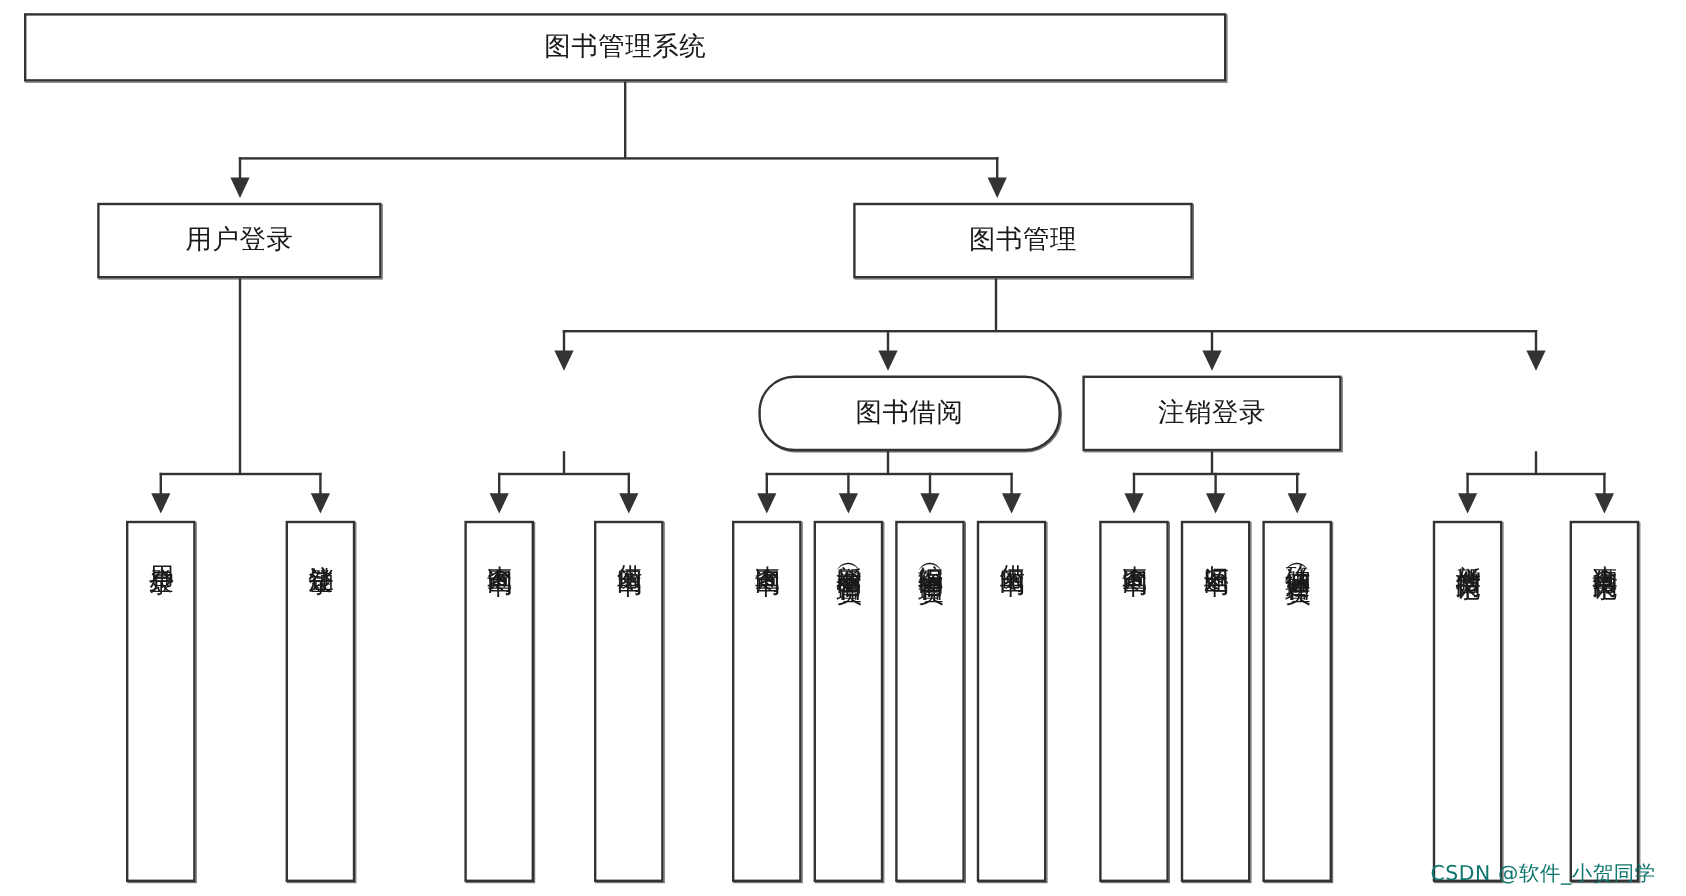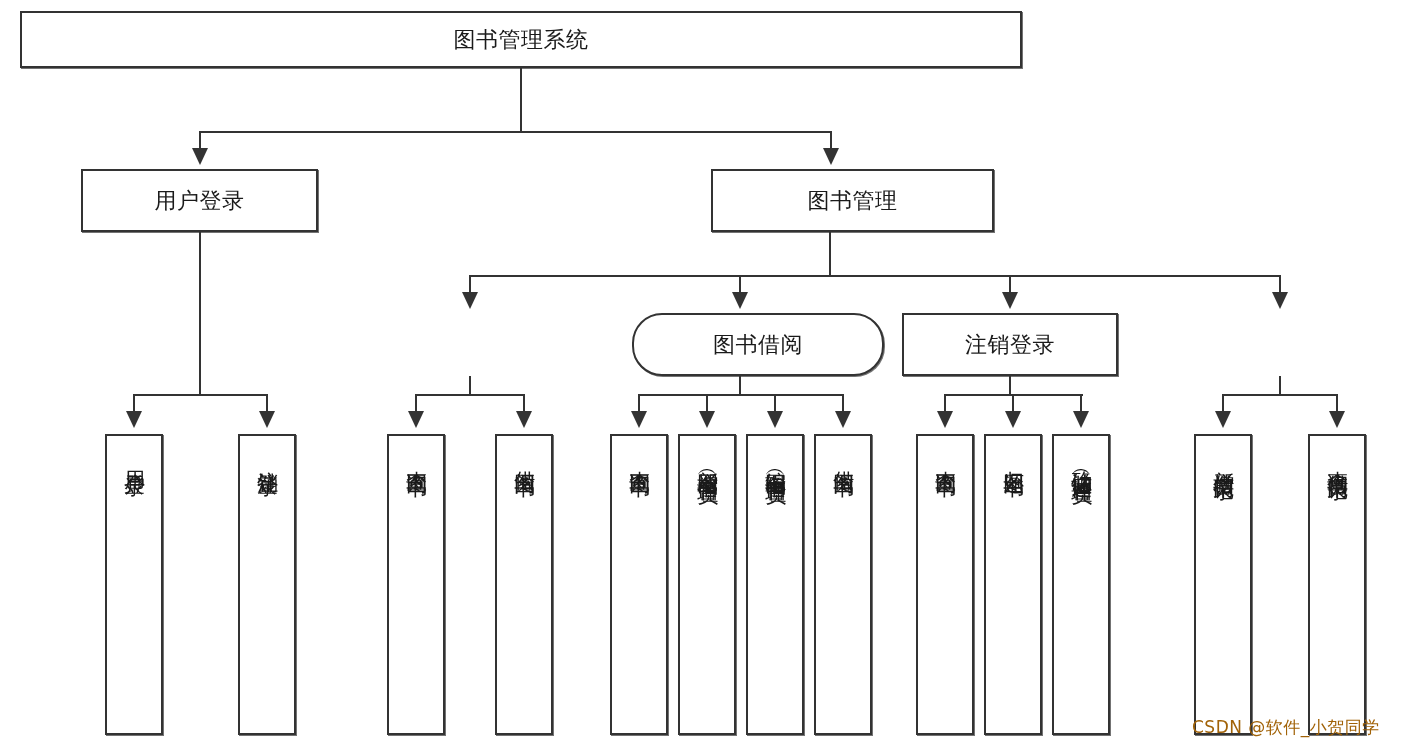--- a/index.html
+++ b/index.html
@@ -62,21 +62,21 @@
     position: absolute;
     width: 0;
     height: 0;
     border-left: 8px solid transparent;
     border-right: 8px solid transparent;
     border-top: 17px solid #333333;
   }
   .watermark {
     position: absolute;
     font-size: 17px;
-    color: #a16207;
+    color: #0f766e;
     white-space: nowrap;
     letter-spacing: 0.5px;
   }
 </style>
 </head>
 <body>
 
 <div id="canvas">
 
   <div class="node" style="left:20px; top:11px; width:1002px; height:57px;">

